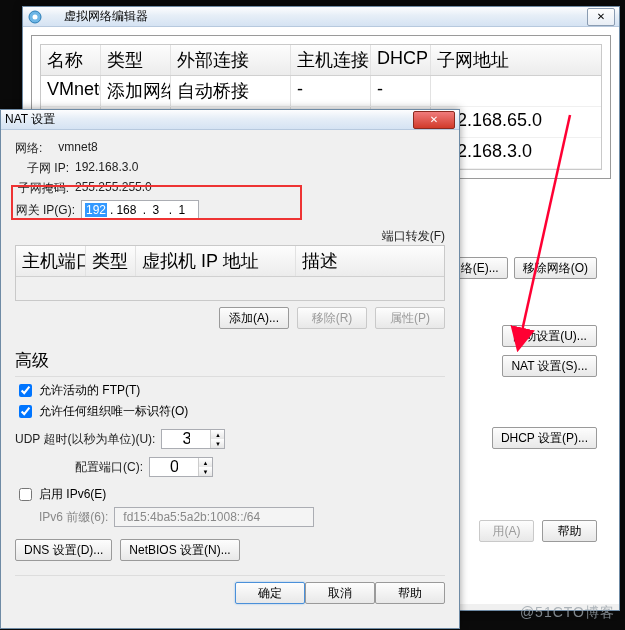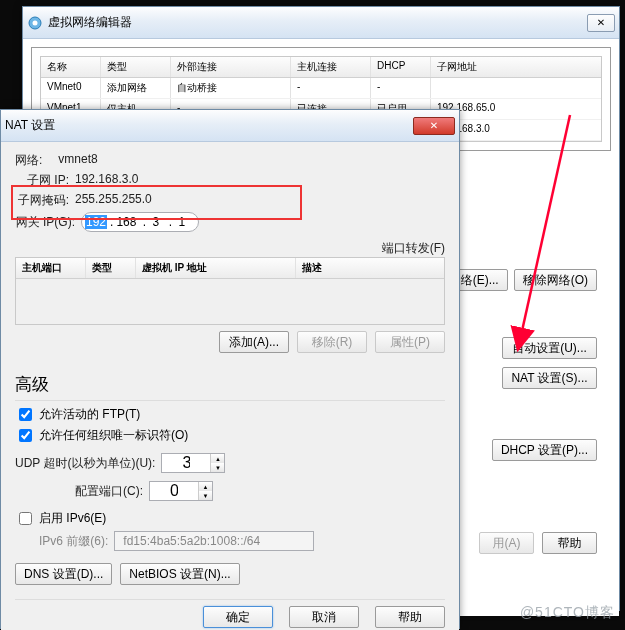--- a/index.html
+++ b/index.html
@@ -1,24 +1,24 @@
 <!DOCTYPE html>
 <html><head>
 <meta charset="utf-8">
 <style>
   * { box-sizing: border-box; font-family: "Microsoft YaHei", "SimSun", Tahoma, sans-serif; }
   body { margin:0; padding:0; background:#0a0a0a; width:625px; height:630px; overflow:hidden; position:relative; }
   .window { position:absolute; background:#f0f0f0; border:1px solid #6f8ba5; box-shadow:0 0 8px rgba(0,0,0,.4); }
-  .titlebar { height:32px; background:linear-gradient(#fdfdfe,#e6eef7 45%,#d5e3f3); display:flex; align-items:center; padding:0 4px; border-bottom:1px solid #b7c9de; font-size:12px; }
+  .titlebar { height:20px; background:linear-gradient(#fdfdfe,#e6eef7 45%,#d5e3f3); display:flex; align-items:center; padding:0 4px; border-bottom:1px solid #b7c9de; font-size:12px;gap:16px; }
   .titlebar .icon { width:16px; height:16px; margin-right:5px; display:flex; align-items:center; justify-content:center; }
   .titlebar .spacer { flex:1; }
   .titlebar .close { width:42px; height:18px; background:linear-gradient(#f07b7b,#d13a2a); border:1px solid #8b2a1f; border-radius:2px; color:#fff; display:flex; align-items:center; justify-content:center; font-size:10px; cursor:pointer; }
   .titlebar .minclose { width:28px; height:18px; border:1px solid #8a9cb2; background:linear-gradient(#fdfdfd,#e8eef5); border-radius:2px; display:flex; align-items:center; justify-content:center; font-size:10px; cursor:pointer; }
   .main-body { padding:8px; background:#fff; height:calc(100% - 26px); position:relative; }
-  .tbl { border:1px solid #c9c9c9; font-size:10px; }
+  .tbl { border:1px solid #c9c9c9; font-size:18px; }
   .tbl-head { display:flex; background:linear-gradient(#fdfdfd,#ececec); border-bottom:1px solid #d0d0d0; }
   .tbl-head span, .tbl-row span { padding:3px 6px; border-right:1px solid #e2e2e2; overflow:hidden; white-space:nowrap; }
   .tbl-row { display:flex; border-bottom:1px solid #f0f0f0; }
   .lbl { font-size:12px; color:#222;text-align:right; }
   .val { font-size:12px; color:#222; }
   .btn { font-size:12px; height:22px; padding:0 8px; background:linear-gradient(#fdfdfd,#e8e8e8); border:1px solid #9a9a9a; border-radius:2px; cursor:pointer; min-width:70px; display:inline-flex; align-items:center; justify-content:center; }
   .btn.disabled { color:#9a9a9a; border-color:#c9c9c9; cursor:default; }
   .btn.primary { border-color:#4a90d9; box-shadow:0 0 2px #8bb8e6; }
   .ipinput { font-size:12px; height:20px; padding:1px 8px; border:1px solid #abadb3; background:#fff; }
   .red-box { position:absolute; border:2px solid #e33; pointer-events:none; }
@@ -134,30 +134,30 @@
     <div style="display:flex; gap:6px; margin-top:3px;">
       <span class="lbl" style="width:54px">子网 IP:</span>
       <span class="val">192.168.3.0</span>
     </div>
     <div style="display:flex; gap:6px; margin-top:3px;">
       <span class="lbl" style="width:54px">子网掩码:</span>
       <span class="val">255.255.255.0</span>
     </div>
     <div style="display:flex; gap:6px; margin-top:3px; align-items:center;">
       <span class="lbl" style="width:60px">网关 IP(G):</span>
-      <span class="ipinput" style="display:inline-flex; align-items:center; gap:3px; padding:1px 3px;border-radius:10px;">
+      <span class="ipinput" style="display:inline-flex; align-items:center; gap:3px; padding:1px 3px;">
         <span class="sel-octet">192</span>.
         <span>168</span>&nbsp;.&nbsp;
         <span>3</span>&nbsp;&nbsp;.&nbsp;
         <span>1</span>&nbsp;&nbsp;
       </span>
     </div>
 
     <div class="lbl" style="margin-top:8px">端口转发(F)</div>
-    <div class="tbl" style="height:68px; overflow:hidden;font-weight:bold;">
+    <div class="tbl" style="height:56px; overflow:hidden;">
       <div class="tbl-head">
         <span style="width:70px">主机端口</span>
         <span style="width:50px">类型</span>
         <span style="width:160px">虚拟机 IP 地址</span>
         <span style="flex:1;border-right:none">描述</span>
       </div>
     </div>
     <div style="display:flex; gap:8px; justify-content:flex-end; margin-top:6px;">
       <button class="btn">添加(A)...</button>
       <button class="btn disabled">移除(R)</button>
@@ -204,21 +204,21 @@
       <span class="lbl" style="color:#888">IPv6 前缀(6):</span>
       <input class="ipinput" style="width: 200px; color: rgb(136, 136, 136); background: rgb(244, 244, 244);" disabled="" value="fd15:4ba5:5a2b:1008::/64">
     </div>
 
     <div style="display:flex; gap:8px; margin-top:12px;">
       <button class="btn" style="min-width:92px">DNS 设置(D)...</button>
       <button class="btn" style="min-width:110px">NetBIOS 设置(N)...</button>
     </div>
 
     <div class="hr-line" style="margin-top:14px"></div>
-    <div style="display:flex; gap:16px; justify-content:flex-end; margin-top:6px;">
+    <div style="display:flex; gap:0; justify-content:flex-end; margin-top:6px;">
       <button class="btn primary">确定</button>
       <button class="btn">取消</button>
       <button class="btn">帮助</button>
     </div>
   </div>
 </div>
 
 <div class="red-box" style="left:11px; top:185px; width:291px; height:35px;"></div>
 
 <div class="watermark">@51CTO博客</div>

